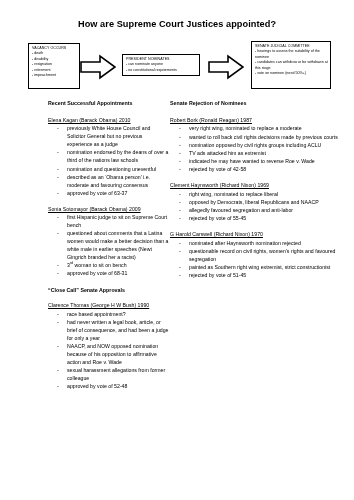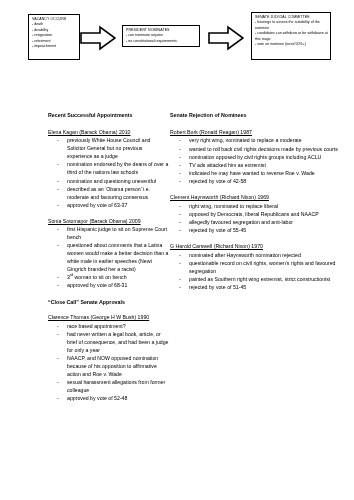--- a/index.html
+++ b/index.html
@@ -150,20 +150,21 @@
     font-size: 3.6px;
     vertical-align: super;
     line-height: 0;
   }
 </style>
 </head>
 <body>
 
 <div class="page">
 
+  <div class="title">How are Supreme Court Justices appointed?</div>
 
   <div class="flow">
 
     <div class="flow-box" id="box-vacancy">
       <div class="fb-title">VACANCY OCCURS</div>
       <div class="fb-item">- death</div>
       <div class="fb-item">- disability</div>
       <div class="fb-item">- resignation</div>
       <div class="fb-item">- retirement</div>
       <div class="fb-item">- impeachment</div>

